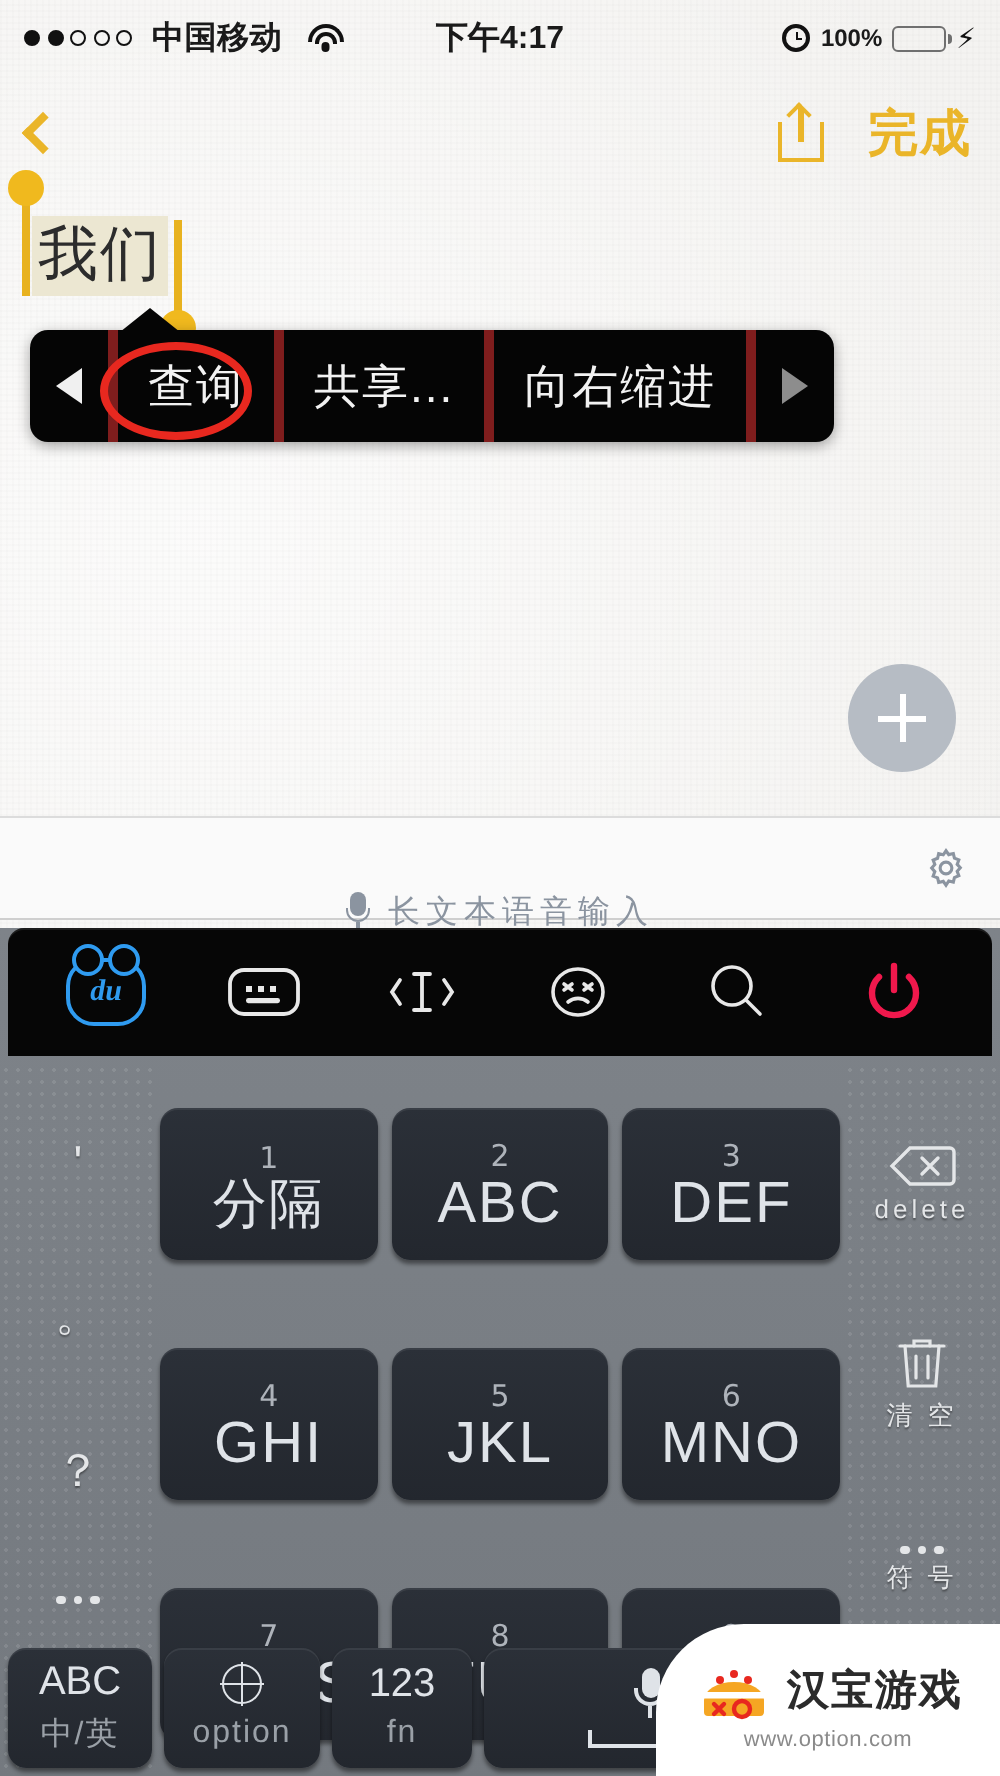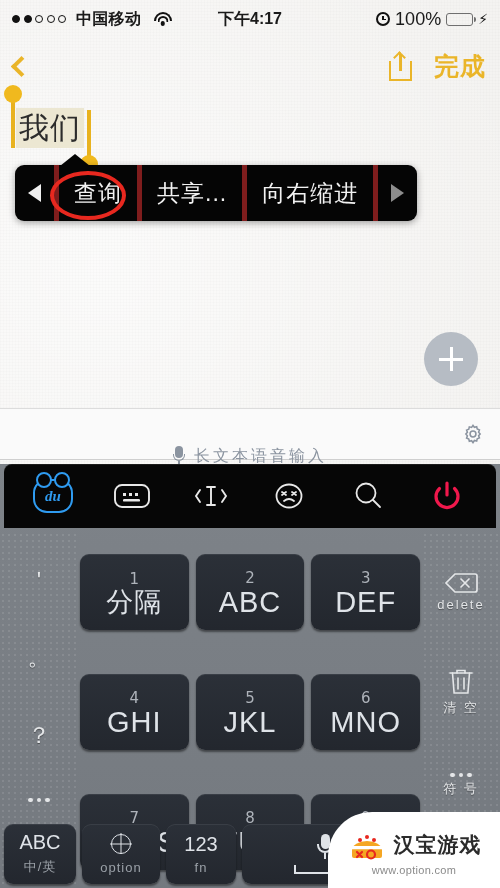--- a/index.html
+++ b/index.html
@@ -37,21 +37,21 @@
   .wifi i:nth-child(2){ width:11px; height:5.5px; top:4.5px; }
   .wifi i:nth-child(3){ width:4.5px; height:4.5px; top:9.5px; border-radius:50%;
     background:#111; border:none; }
   .sb-center{ position:absolute; left:0; right:0; text-align:center;
     font-size:16px; font-weight:700; pointer-events:none; }
   .sb-right{ margin-left:auto; display:flex; align-items:center; gap:5px; }
   .alarm{ width:14px; height:14px; border:2px solid #111; border-radius:50%; position:relative; }
   .alarm::before,.alarm::after{ content:""; position:absolute; background:#111; }
   .alarm::before{ width:1.6px; height:4px; left:4.2px; top:2px; }
   .alarm::after{ width:3.5px; height:1.6px; left:4.2px; top:4.6px; }
-  .batpct{ font-size:18px; font-weight:400; }
+  .batpct{ font-size:12px; font-weight:700; }
   .battery{ width:27px; height:13px; border:1.6px solid #6f6f6f; border-radius:3px;
     position:relative; padding:1.2px; }
   .battery::after{ content:""; position:absolute; right:-4px; top:3.4px;
     width:2.4px; height:5px; background:#6f6f6f; border-radius:0 2px 2px 0; }
   .batfill{ height:100%; background:#44dd55; border-radius:1.2px; }
   .bolt{ font-size:14px; font-weight:700; color:#111; line-height:1; }
 
   
   .navbar{ height:56px; display:flex; align-items:center; padding:0 14px; }
   .back{ display:flex; align-items:center; gap:7px; color:#eab529; cursor:pointer; }
@@ -180,21 +180,21 @@
 
   
   .brow{ display:flex; gap:6px; padding:4px 4px 8px; height:72px; }
   .bkey{
     border-radius:9px; background:linear-gradient(180deg,#2b3038 0%,#23272e 100%);
     box-shadow:0 2px 2px rgba(0,0,0,.45), inset 0 1px 0 rgba(255,255,255,.07);
     display:flex; flex-direction:column; align-items:center; justify-content:center;
     cursor:pointer; position:relative; color:#dfe3e8;
   }
   .bkey .top{ font-size:20px; line-height:1; }
-  .bkey .bot{ font-size:13px; color:#9aa0a7; margin-top:6px; letter-spacing:1px; }
+  .bkey .bot{ font-size:16px; color:#9aa0a7; margin-top:6px; letter-spacing:1px; }
   .bk-abc{ width:72px; }
   .bk-opt{ width:78px; }
   .bk-num{ width:70px; }
   .bk-space{ flex:1; }
   .bk-ret{ width:82px; }
   .globe{ width:20px; height:20px; border:1.7px solid #dfe3e8; border-radius:50%; position:relative; }
   .globe::before{ content:""; position:absolute; left:50%; top:-1.7px; bottom:-1.7px;
     width:0; border-left:1.7px solid #dfe3e8; transform:translateX(-50%); }
   .globe::after{ content:""; position:absolute; left:-1.7px; right:-1.7px; top:50%;
     height:0; border-top:1.7px solid #dfe3e8; transform:translateY(-50%); }

